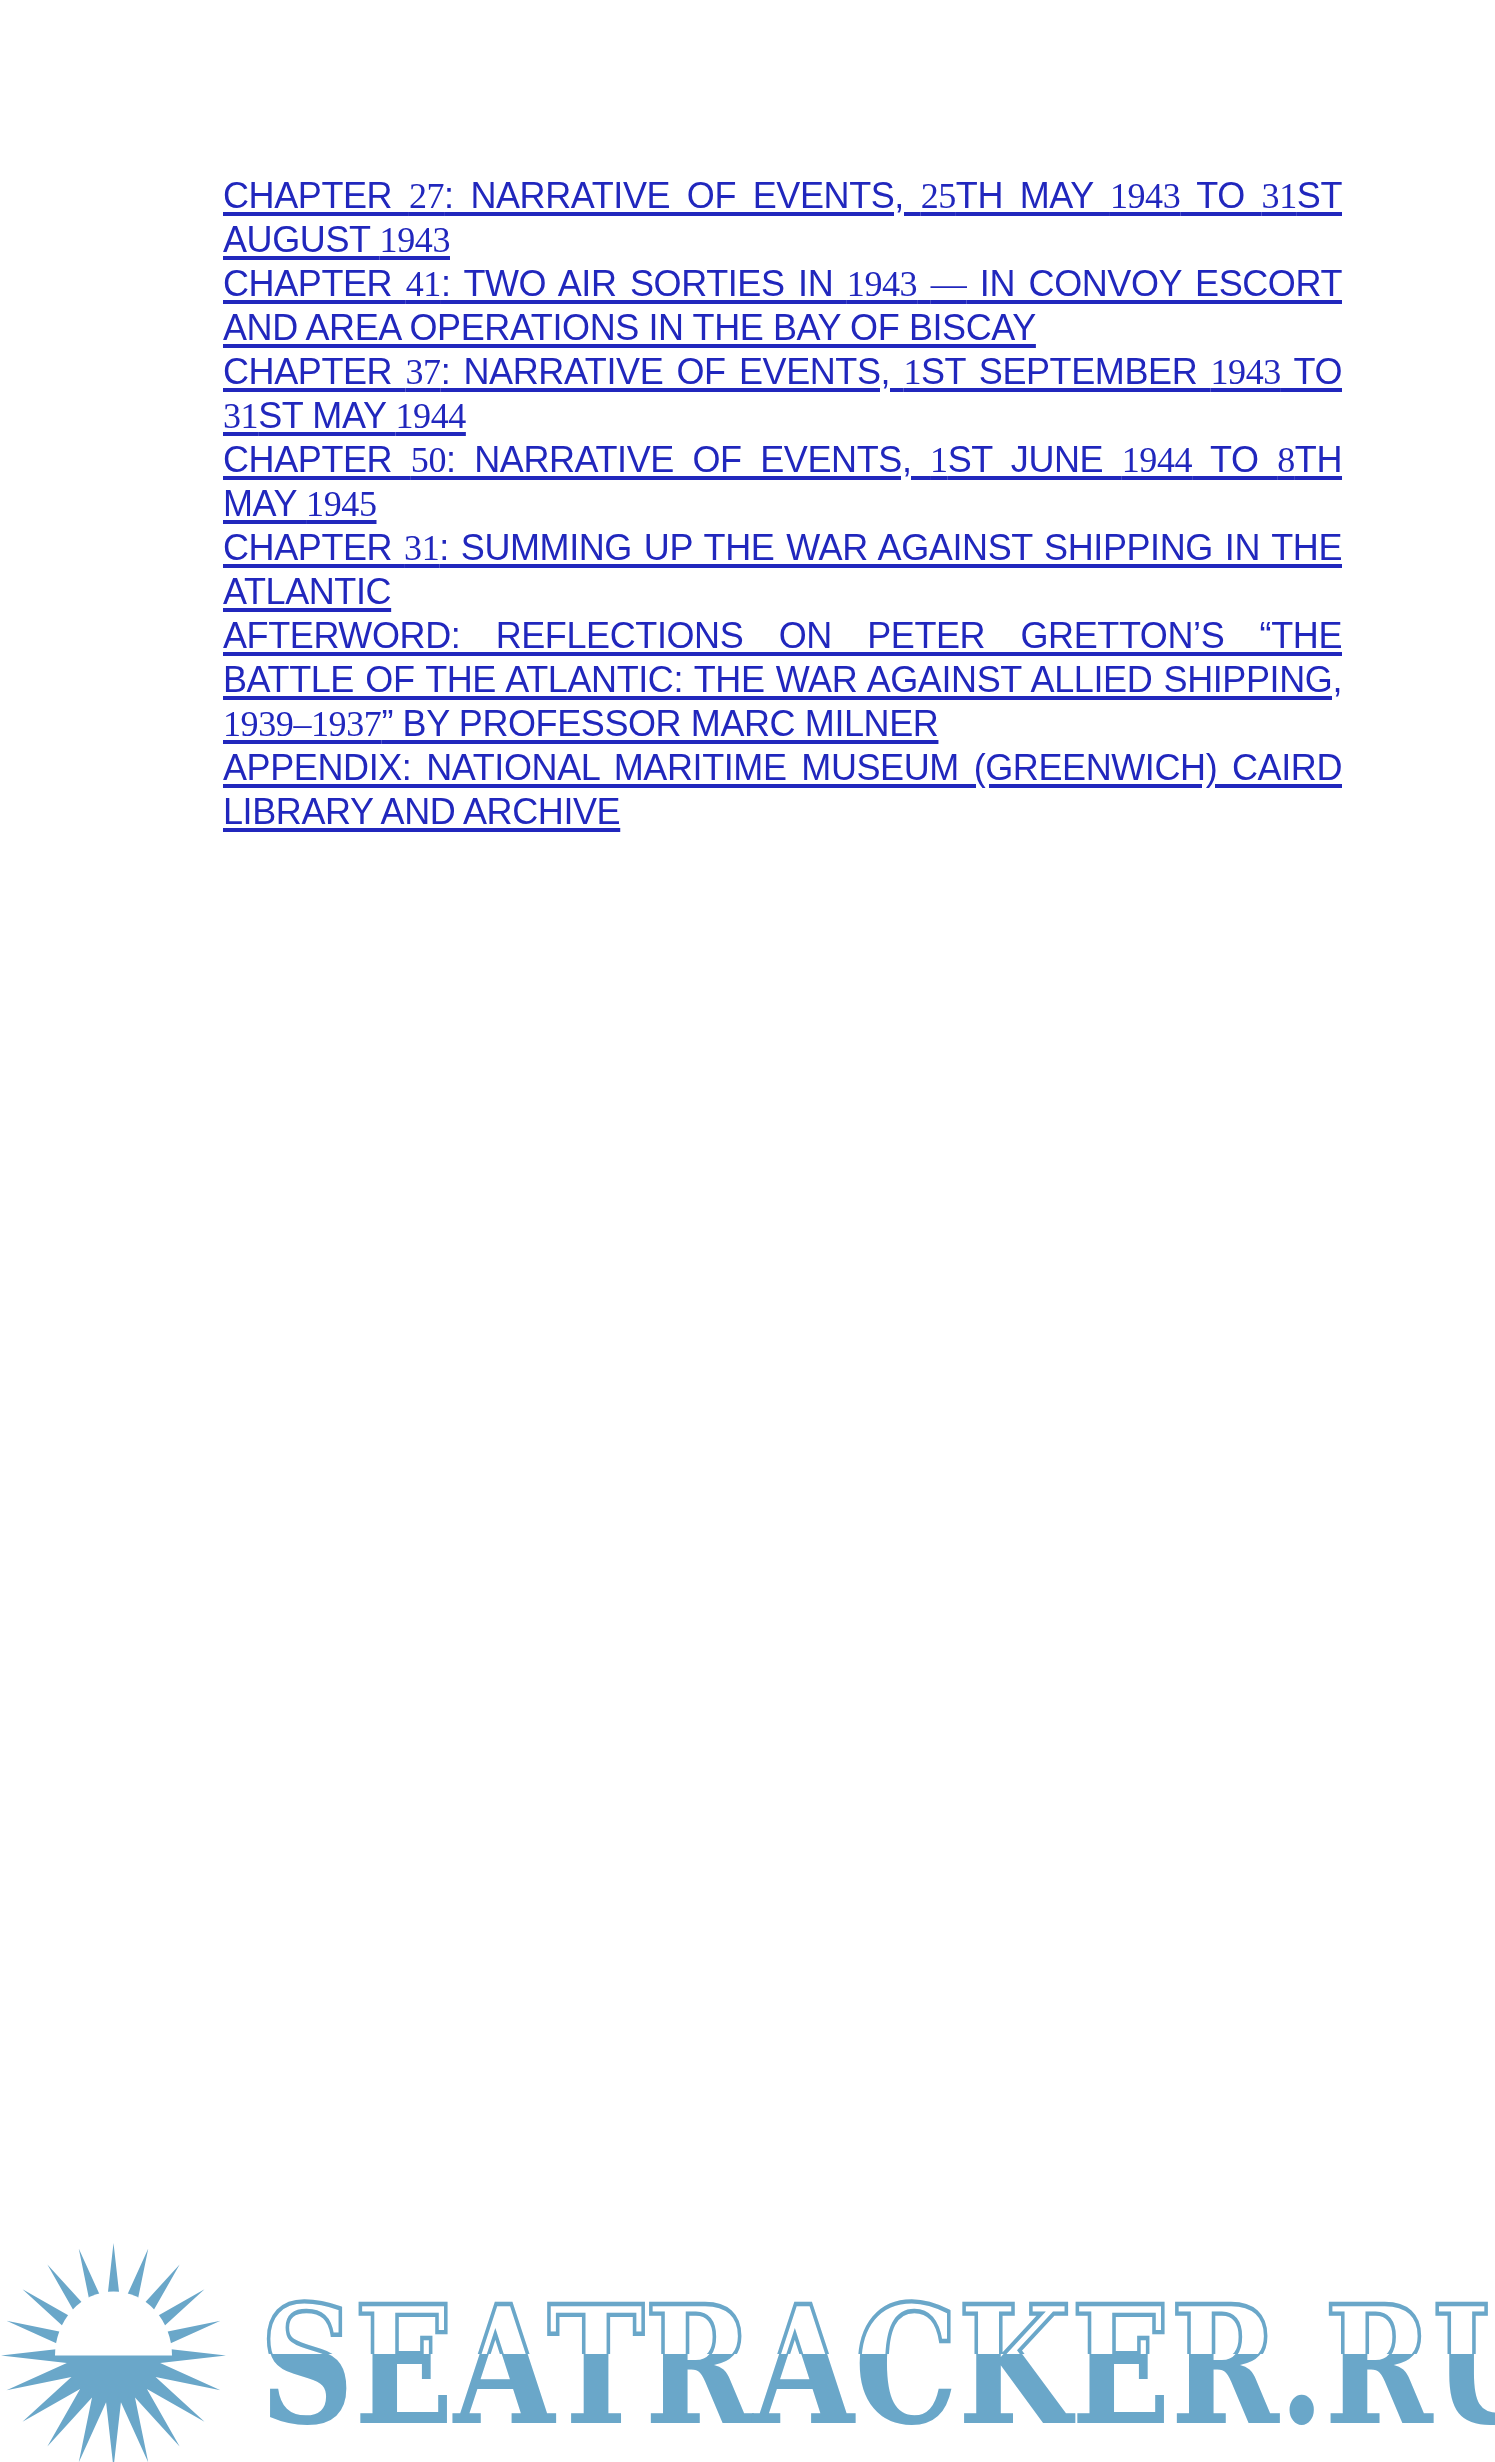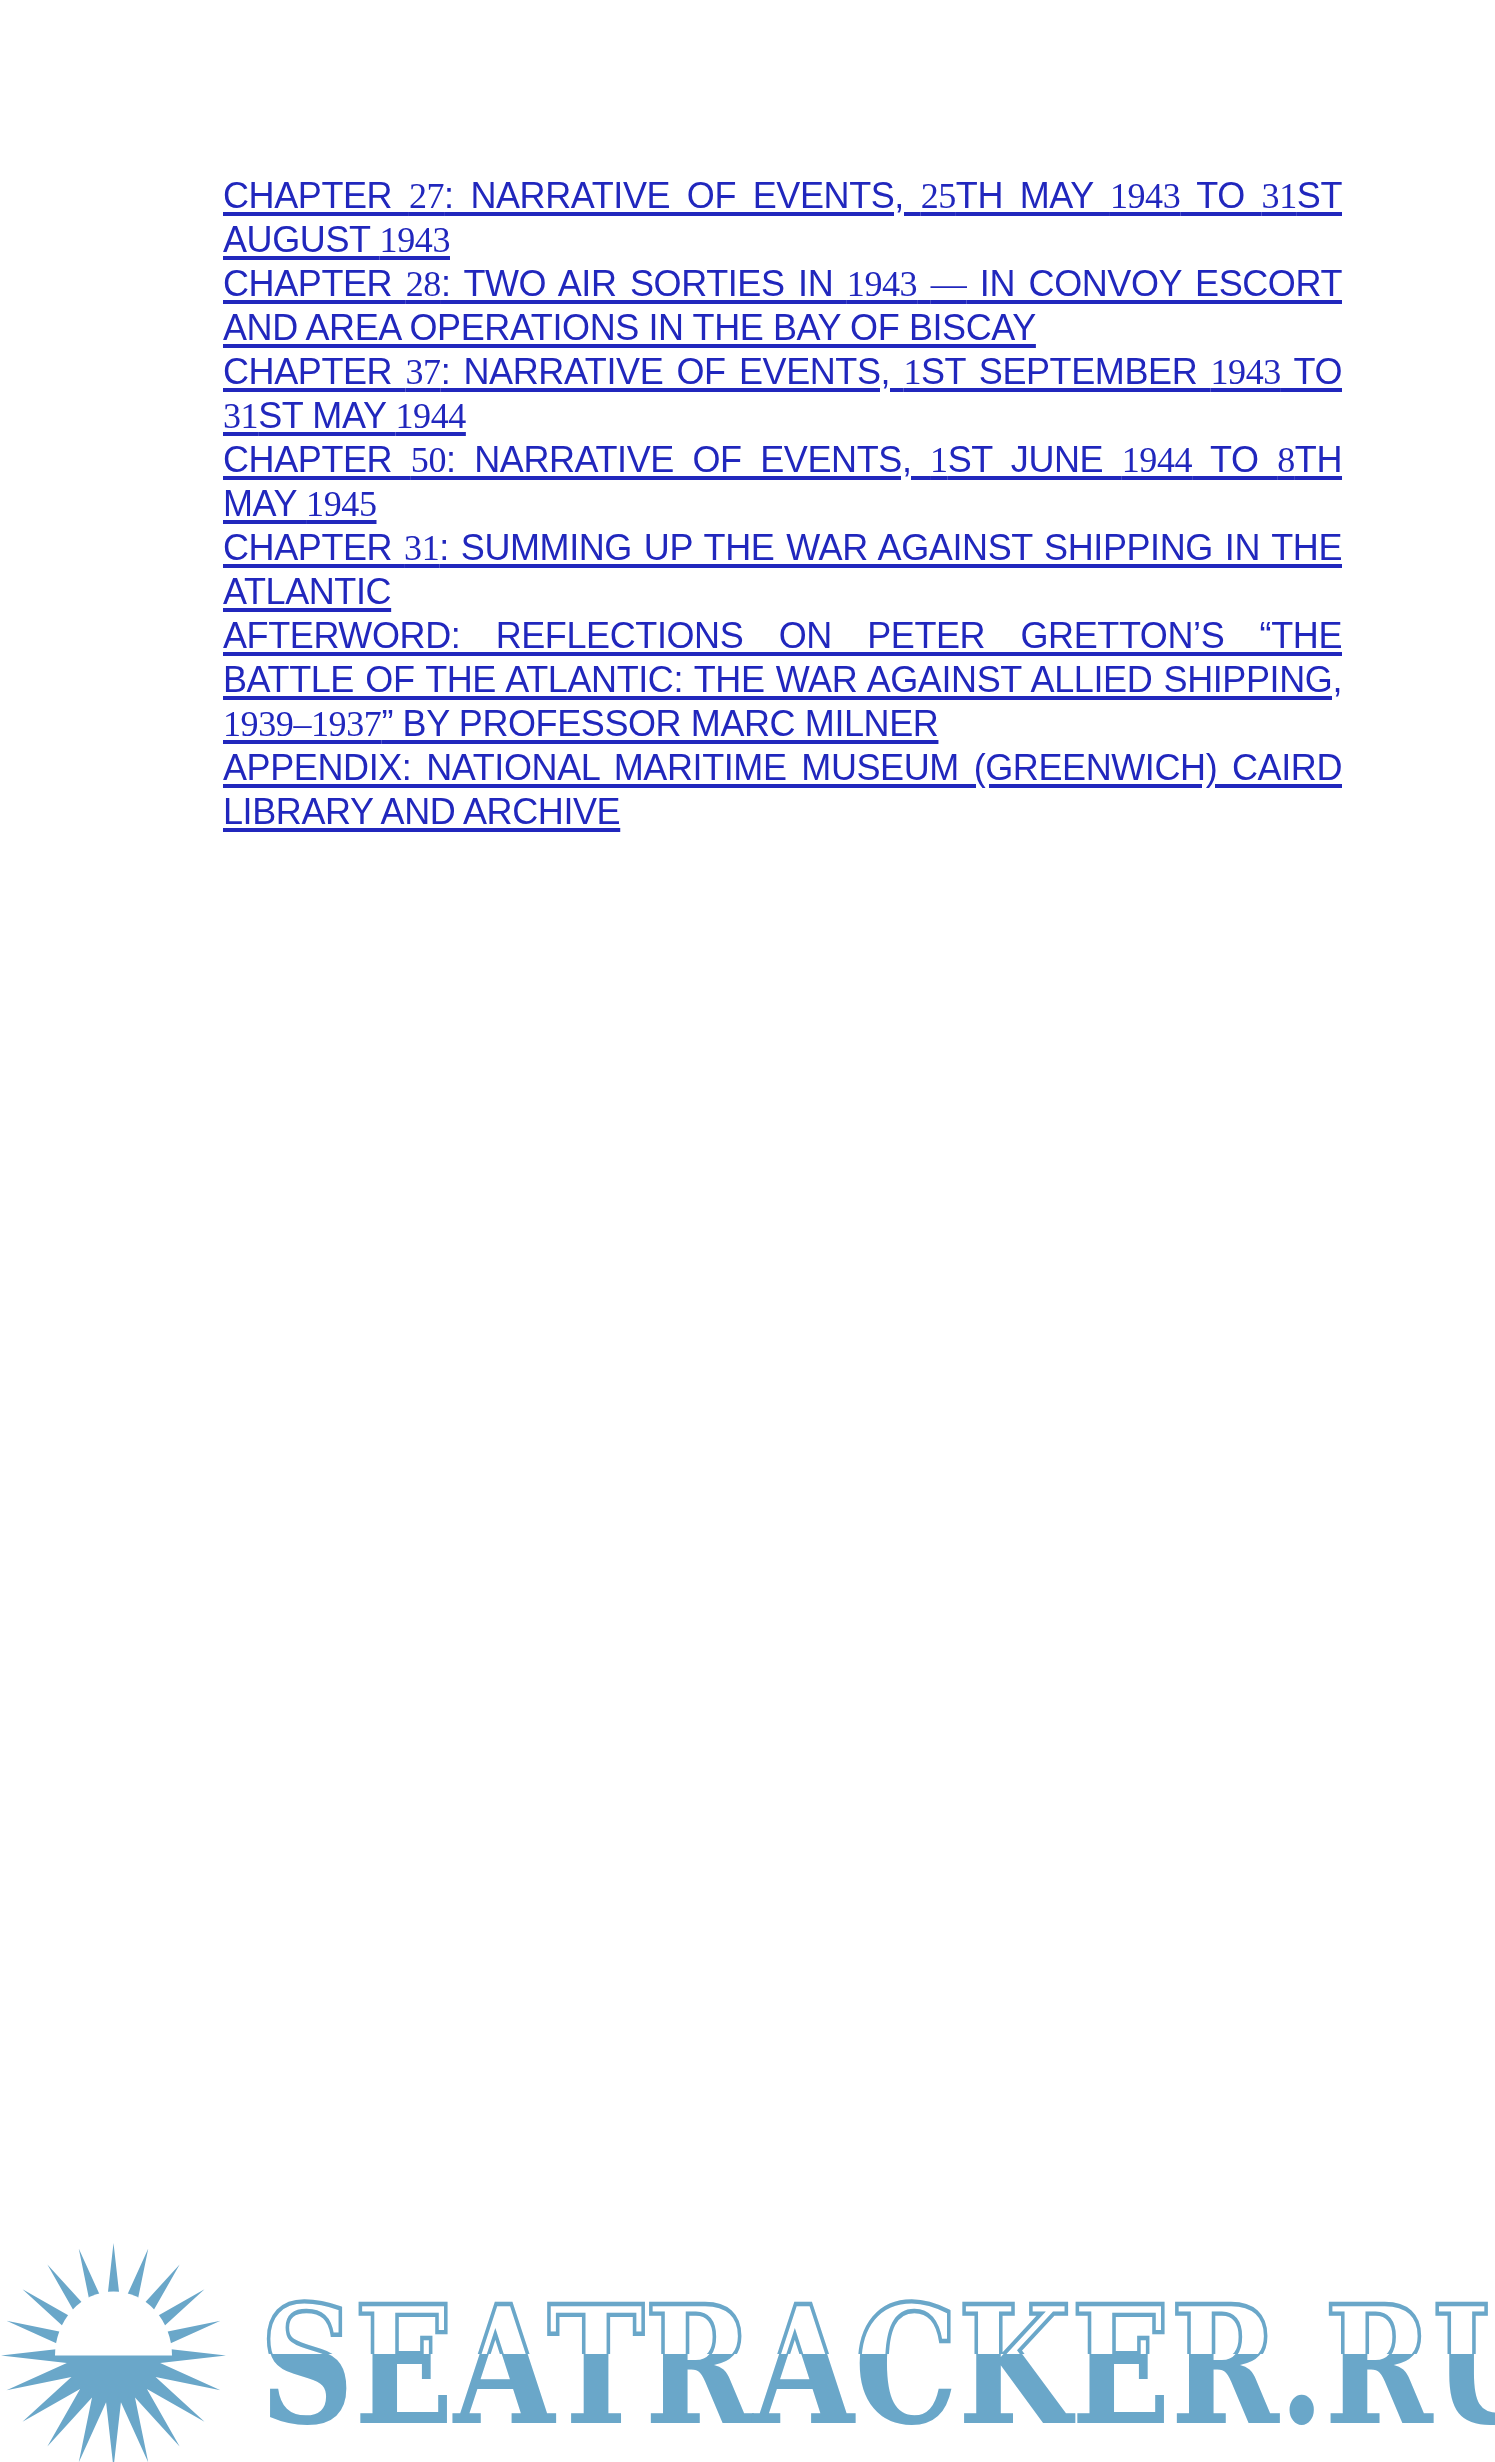--- a/index.html
+++ b/index.html
@@ -63,21 +63,21 @@
     clip-path: inset(43% 0 0 0);
   }
 </style>
 </head>
 <body>
 
 <div class="page">
 
   <nav class="toc" id="toc">
       <a class="toc-link" href="#">CHAPTER <span class="num">27</span>: NARRATIVE OF EVENTS, <span class="num">25</span>TH MAY <span class="num">1943</span> TO <span class="num">31</span>ST AUGUST <span class="num">1943</span></a>
-      <a class="toc-link" href="#">CHAPTER <span class="num">28</span>: TWO AIR SORTIES IN <span class="num">1943</span> <span class="num">—</span> IN CONVOY ESCORT AND AREA OPERATIONS IN THE BAY OF BISCAY</a>
+      <a class="toc-link" href="#">CHAPTER <span class="num">41</span>: TWO AIR SORTIES IN <span class="num">1943</span> <span class="num">—</span> IN CONVOY ESCORT AND AREA OPERATIONS IN THE BAY OF BISCAY</a>
       <a class="toc-link" href="#">CHAPTER <span class="num">37</span>: NARRATIVE OF EVENTS, <span class="num">1</span>ST SEPTEMBER <span class="num">1943</span> TO <span class="num">31</span>ST MAY <span class="num">1944</span></a>
       <a class="toc-link" href="#">CHAPTER <span class="num">50</span>: NARRATIVE OF EVENTS, <span class="num">1</span>ST JUNE <span class="num">1944</span> TO <span class="num">8</span>TH MAY <span class="num">1945</span></a>
       <a class="toc-link" href="#">CHAPTER <span class="num">31</span>: SUMMING UP THE WAR AGAINST SHIPPING IN THE ATLANTIC</a>
       <a class="toc-link" href="#">AFTERWORD: REFLECTIONS ON PETER GRETTON’S “THE BATTLE OF THE ATLANTIC: THE WAR AGAINST ALLIED SHIPPING, <span class="num">1939–1937</span>” BY PROFESSOR MARC MILNER</a>
       <a class="toc-link" href="#">APPENDIX: NATIONAL MARITIME MUSEUM (GREENWICH) CAIRD LIBRARY AND ARCHIVE</a>
     </nav>
 
   <div class="watermark">
     <svg class="sun-icon" viewBox="0 0 200 200" aria-hidden="true">
       <polygon fill="#6aa7c9" points="

